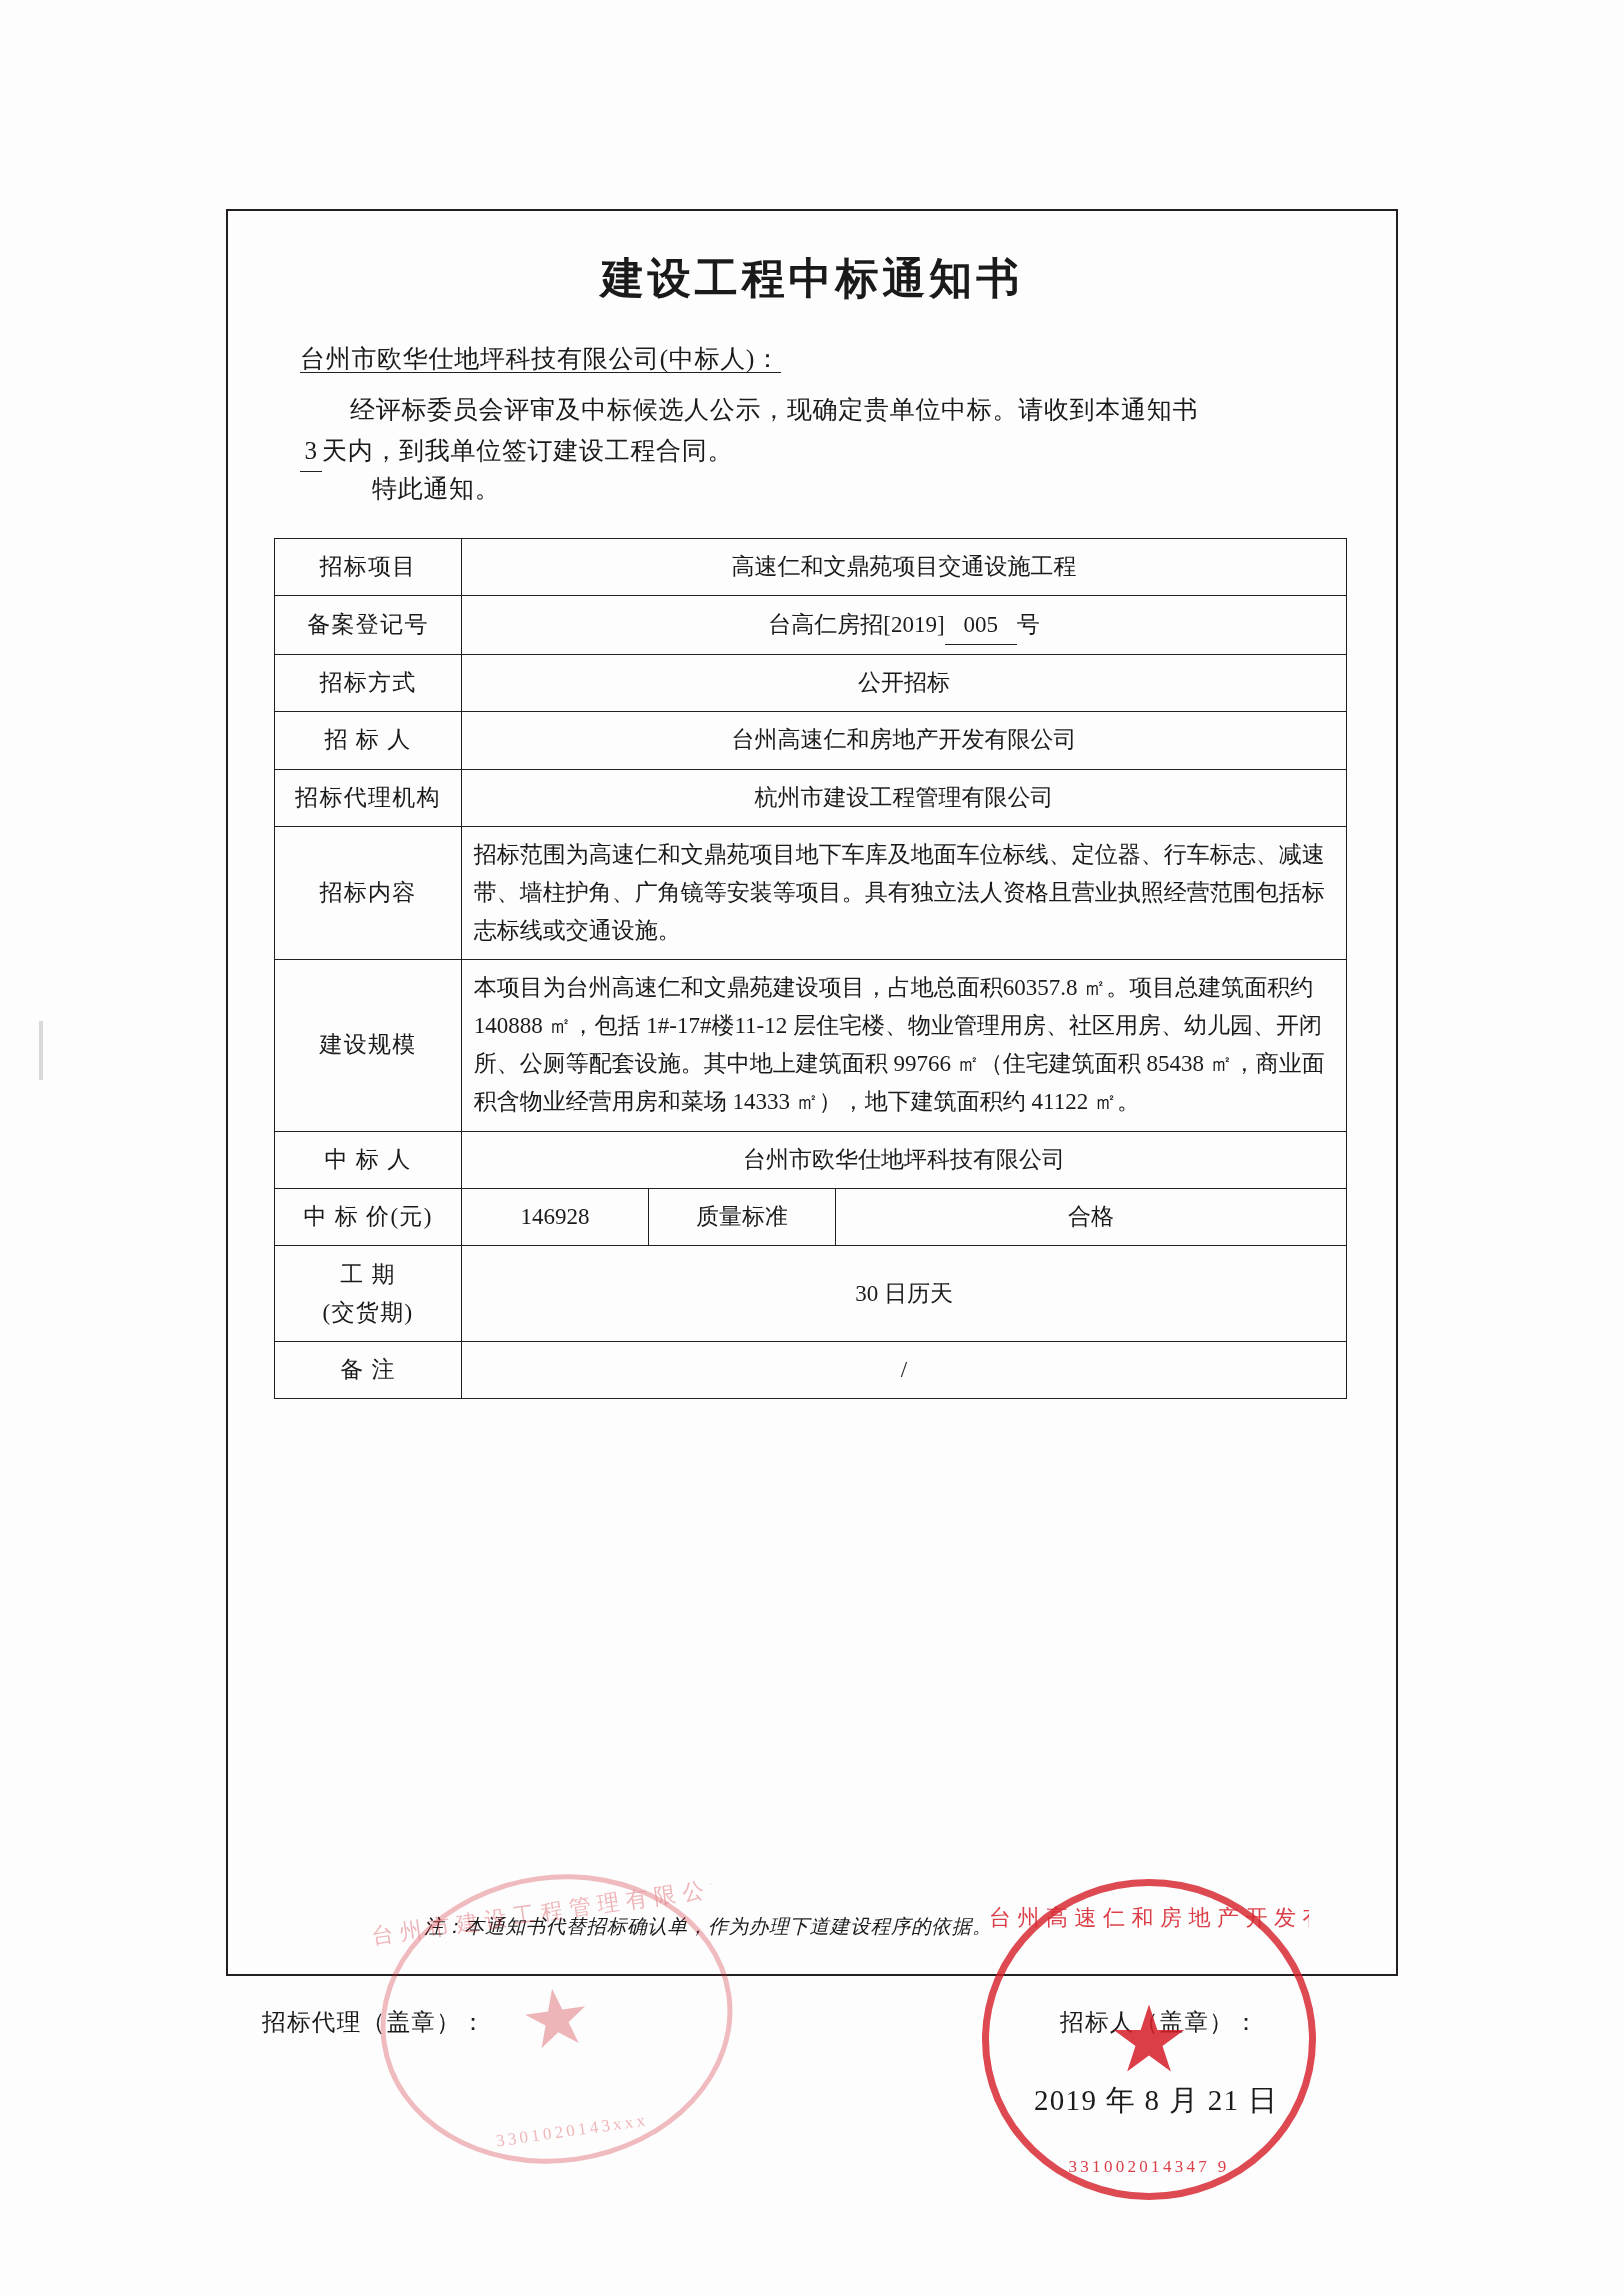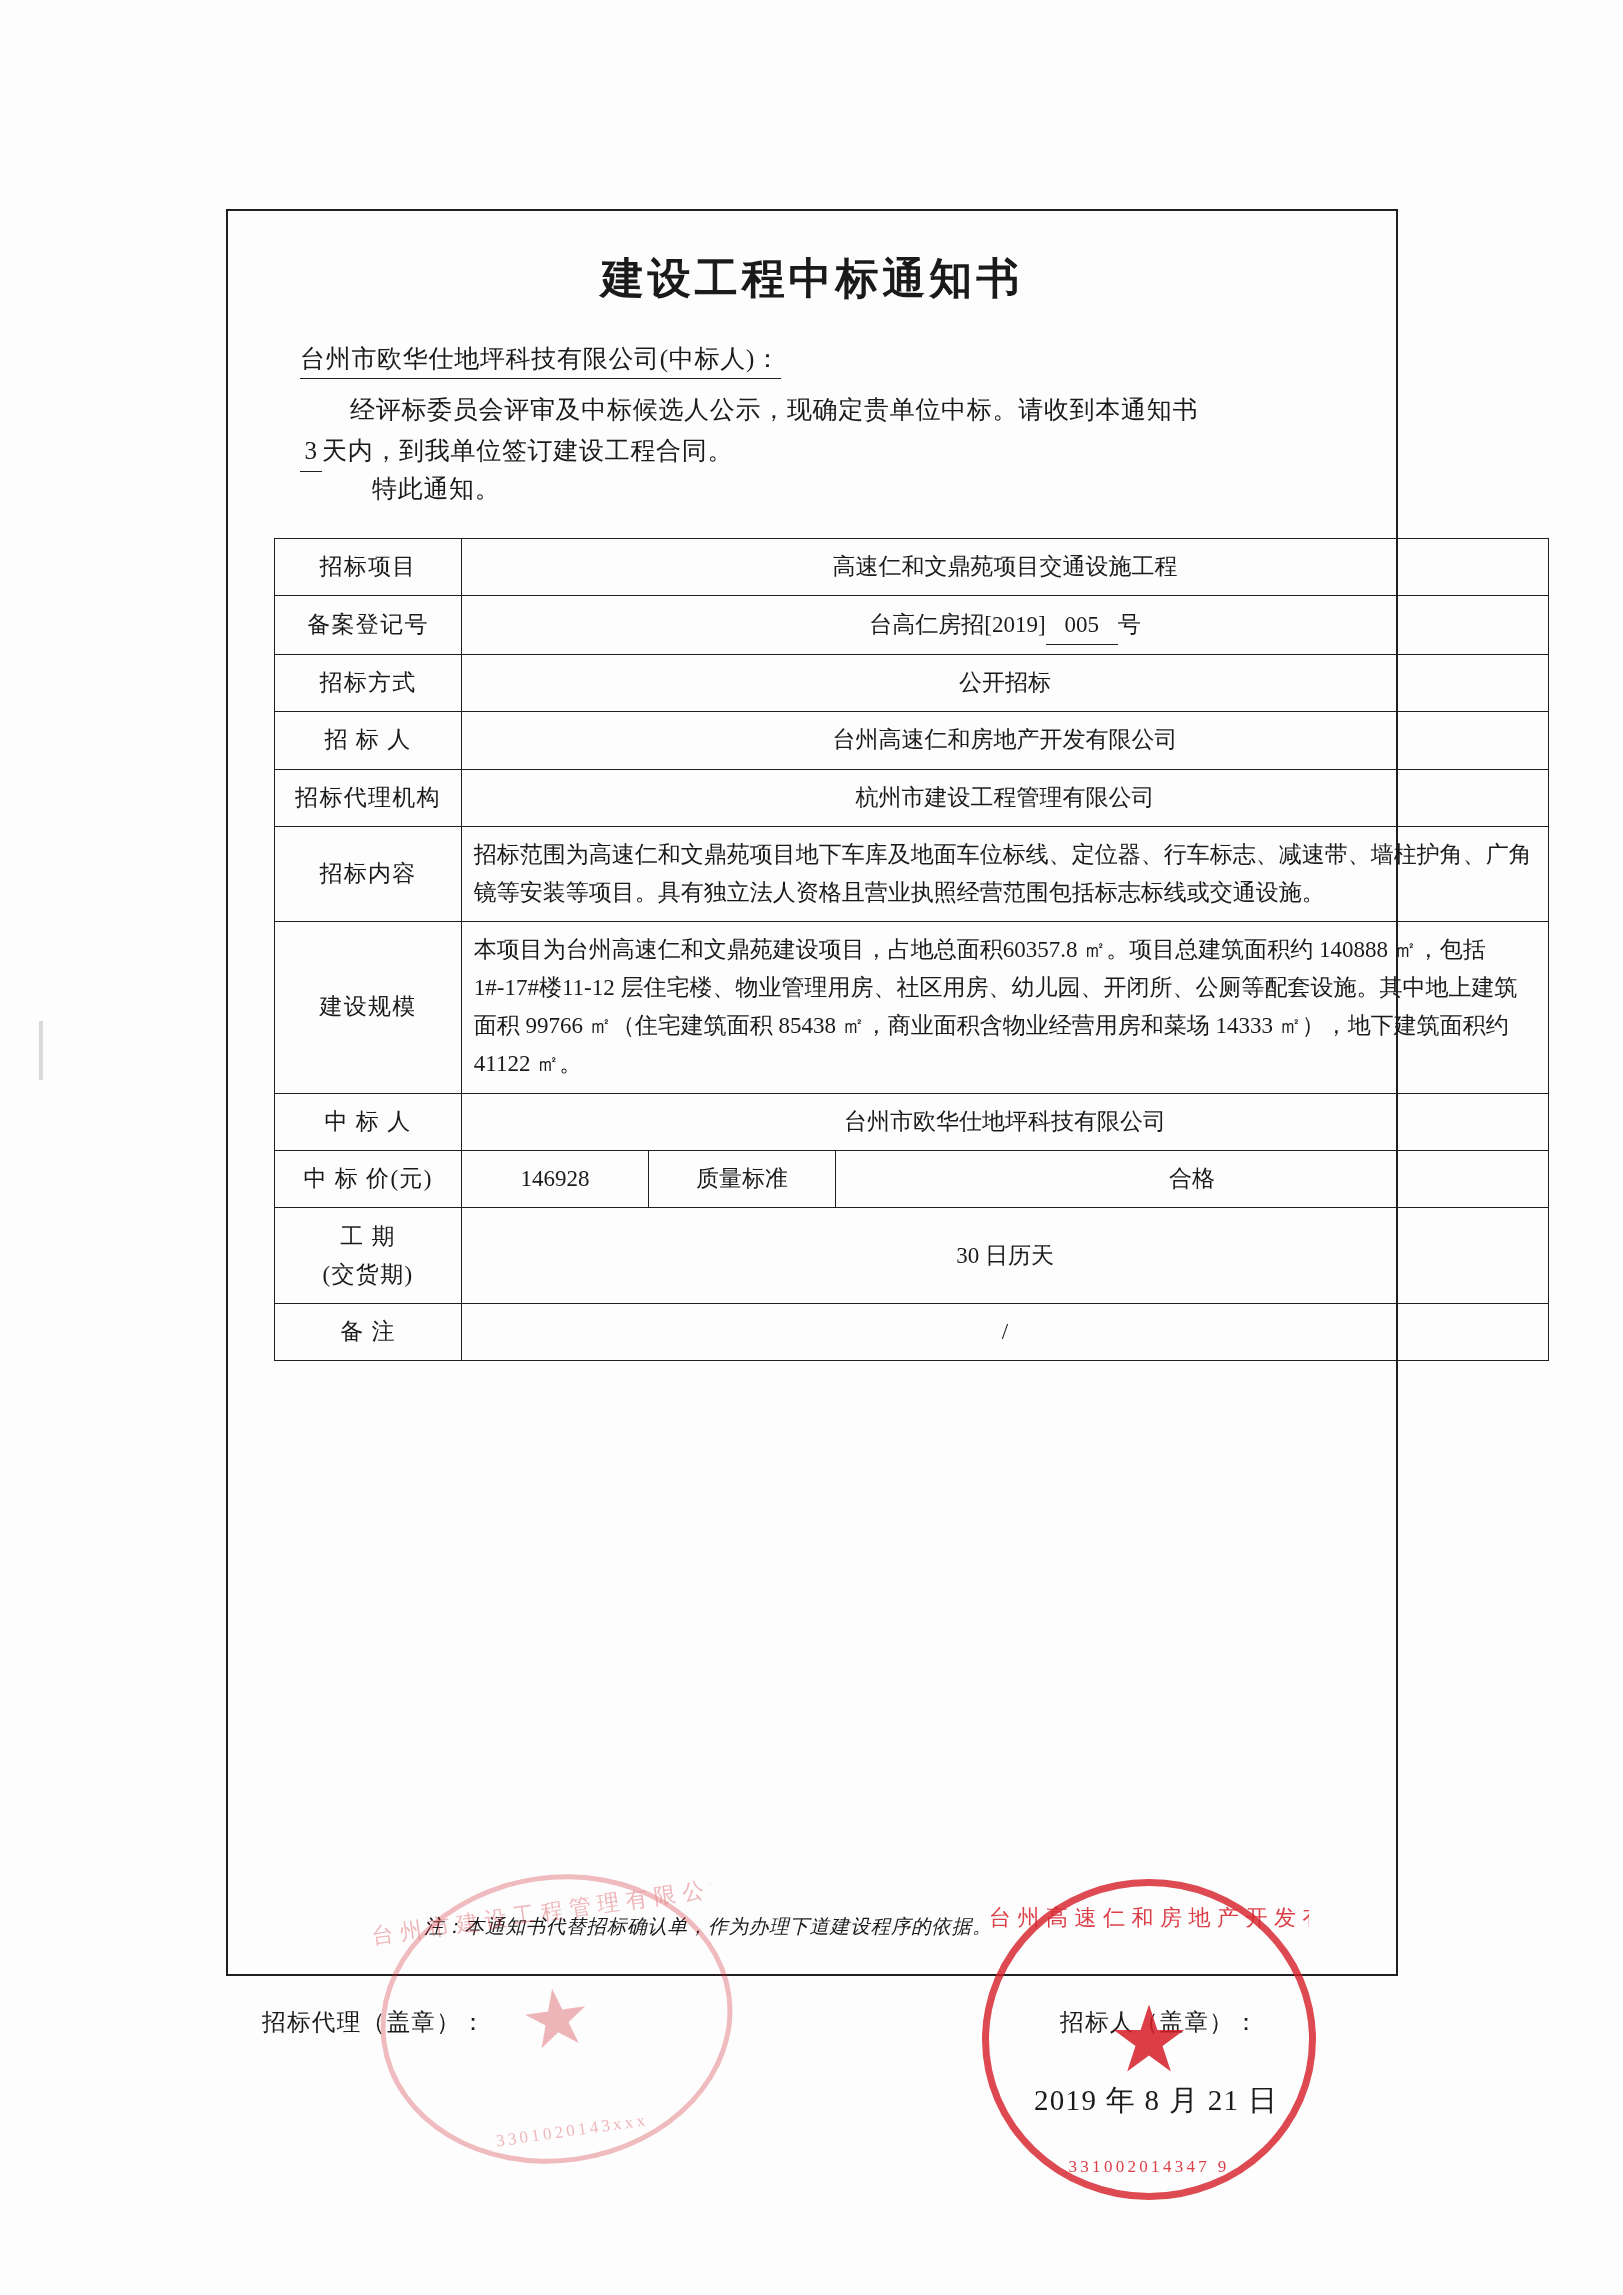--- a/index.html
+++ b/index.html
@@ -45,21 +45,21 @@
 
   .addressee {
     position: absolute;
     left: 72px;
     top: 131px;
     font-size: 25px;
     letter-spacing: 0.7px;
   }
   .addressee .underlined {
     border-bottom: 1.3px solid #231f20;
-    padding-bottom: 6px;
+    padding-bottom: 0;
   }
 
   .para {
     position: absolute;
     left: 72px;
     top: 178px;
     width: 1021px;
     font-size: 25px;
     line-height: 41px;
     letter-spacing: 0.7px;
@@ -78,21 +78,21 @@
     font-size: 25px;
     letter-spacing: 0.7px;
   }
   .para2 .indent { display: inline-block; width: 72px; }
 
   
   table.main {
     position: absolute;
     left: 46px;
     top: 327px;
-    width: 1275px;
+    width: 1073px;
     border-collapse: collapse;
     table-layout: fixed;
   }
   table.main td {
     border: 1.3px solid #231f20;
     font-size: 23px;
     padding: 9.2px 11.8px;
     vertical-align: middle;
     line-height: 38px;
   }

